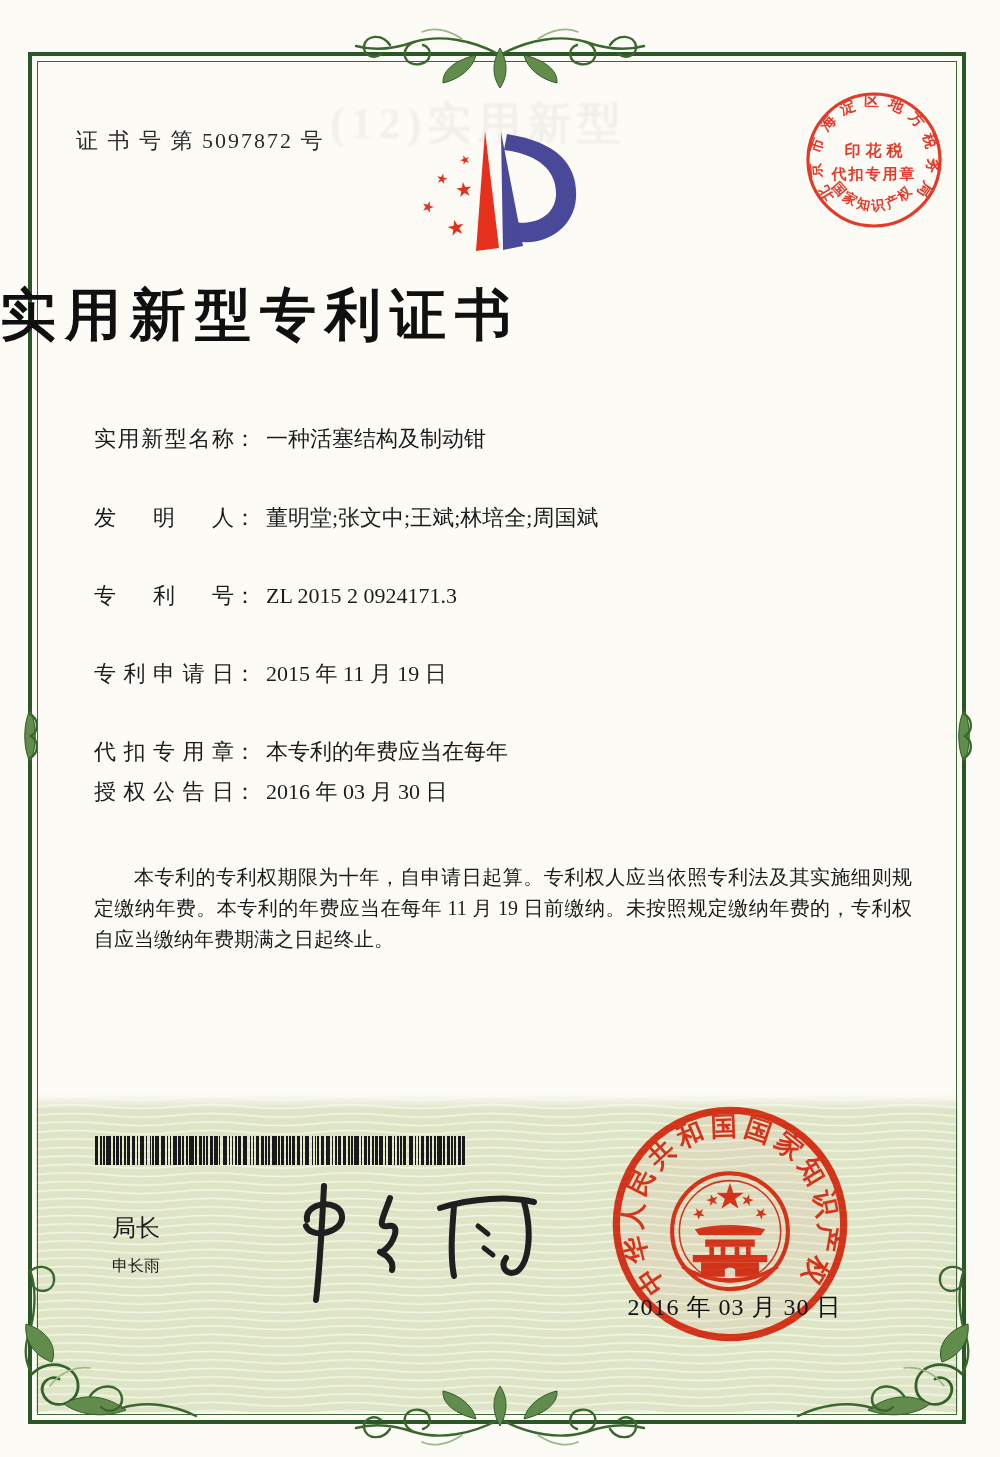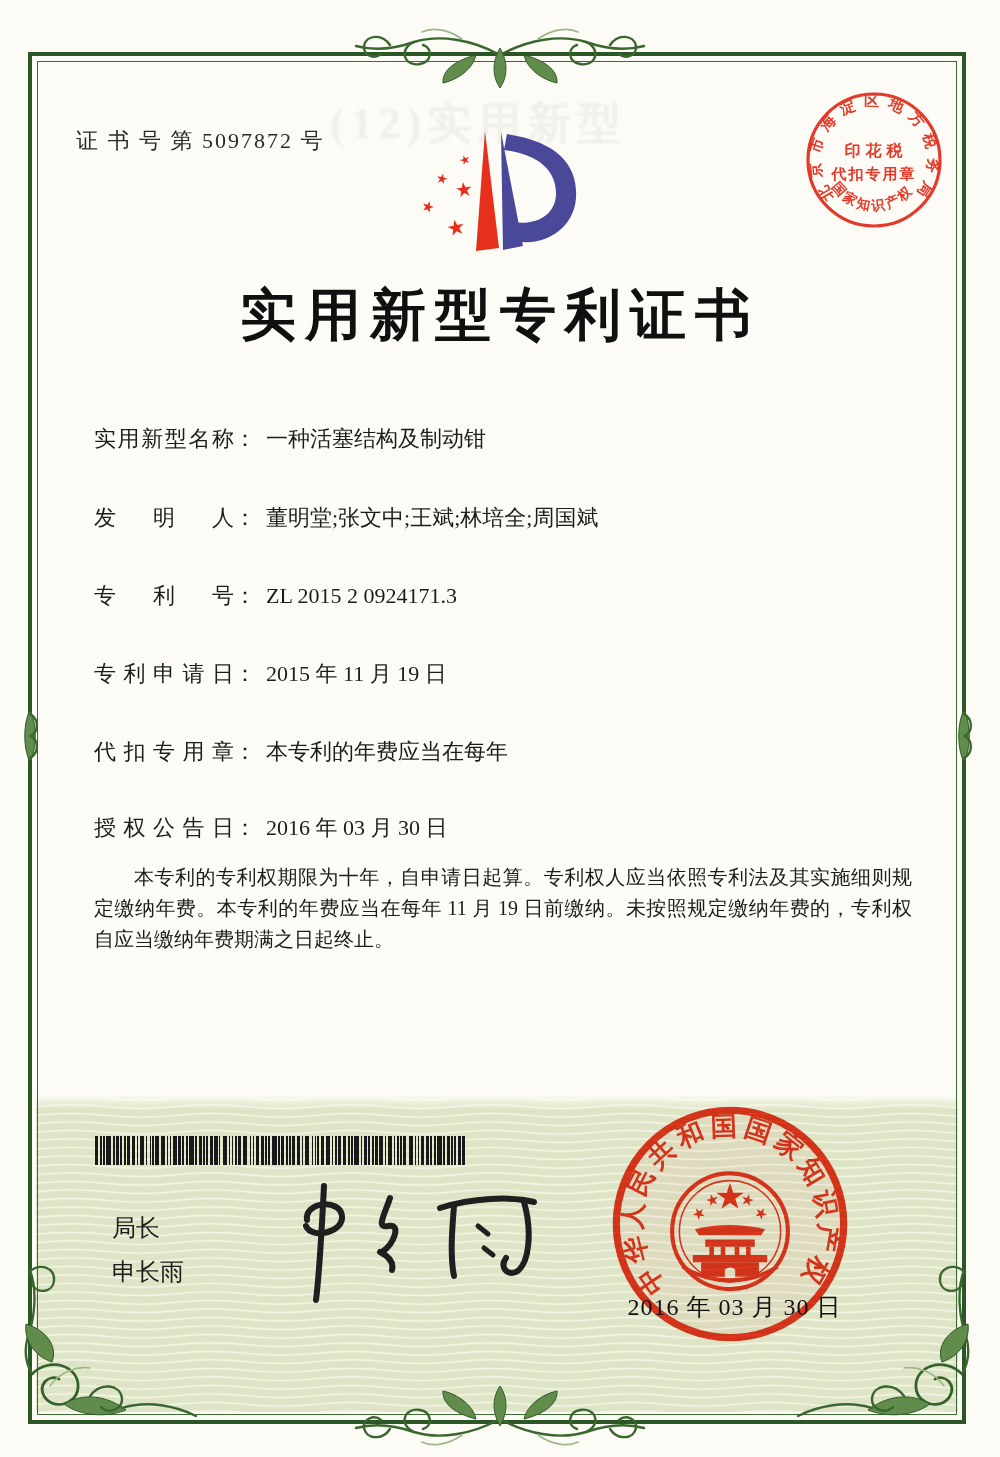--- a/index.html
+++ b/index.html
@@ -18,40 +18,40 @@
              background:linear-gradient(#fcfbf5,rgba(252,251,245,0));}
 
   
   .ghost{left:330px;top:94px;font-size:44px;font-weight:bold;letter-spacing:6px;
          color:#222;opacity:0.05;filter:blur(1px);z-index:1;}
 
   
   .cert-no{left:76px;top:126px;font-size:22px;letter-spacing:2px;color:#2a2a2a;z-index:4;}
   .logo{left:392px;top:122px;z-index:4;}
   .tax-stamp{left:792px;top:76px;z-index:5;mix-blend-mode:multiply;opacity:.95;}
-  .title{left:0;width:1000px;top:278px;text-align:center;font-size:56px;font-weight:bold;
+  .title{left:0;width:1000px;top:278px;font-size:56px;font-weight:bold;
          letter-spacing:9px;color:#101010;z-index:4;}
 
   
   .field{left:94px;font-size:22px;z-index:4;white-space:nowrap;}
   .flabel{display:inline-block;width:140px;text-align:justify;text-align-last:justify;vertical-align:bottom;}
   .fcolon{margin-right:10px;}
-  .f0{top:424px}.f1{top:503px}.f2{top:581px}.f3{top:659px}.f4{top:737px}.f5{top:813px}
+  .f0{top:424px}.f1{top:503px}.f2{top:581px}.f3{top:659px}.f4{top:737px}.f5{top:777px}
 
   
   .paras{left:94px;top:862px;width:818px;font-size:20px;line-height:31px;text-align:justify;z-index:4;}
   .paras p{margin:0 0 5px 0;text-indent:2em;}
 
   
   .barcode{left:95px;top:1136px;width:390px;height:29px;font-size:0;z-index:4;}
   .barcode i{display:inline-block;height:100%;background:#191919;}
 
   
   .signer-title{left:112px;top:1212px;font-size:24px;font-family:"Liberation Sans","DejaVu Sans",sans-serif;z-index:4;}
-  .signer-name{left:112px;top:1256px;font-size:24px;font-family:"Liberation Sans","DejaVu Sans",sans-serif;z-index:4;}
+  .signer-name{left:112px;top:1256px;font-size:16px;font-family:"Liberation Sans","DejaVu Sans",sans-serif;z-index:4;}
   .sig{left:262px;top:1168px;z-index:4;}
   .seal{left:606px;top:1100px;z-index:5;mix-blend-mode:multiply;opacity:.96;}
   .seal-date{left:612px;top:1291px;width:245px;text-align:center;font-size:24px;color:#111;
              letter-spacing:1px;z-index:6;}
   .footer{left:0;width:944px;top:1366px;text-align:center;font-size:18px;letter-spacing:2px;z-index:4;}
 
   
   .os{fill:none;stroke:#3a672e;stroke-width:2.4;stroke-linecap:round;}
   .os2{fill:none;stroke:#35622a;stroke-width:2.8;stroke-linecap:round;}
   .os3{fill:none;stroke:#9cb789;stroke-width:1.6;stroke-linecap:round;}

